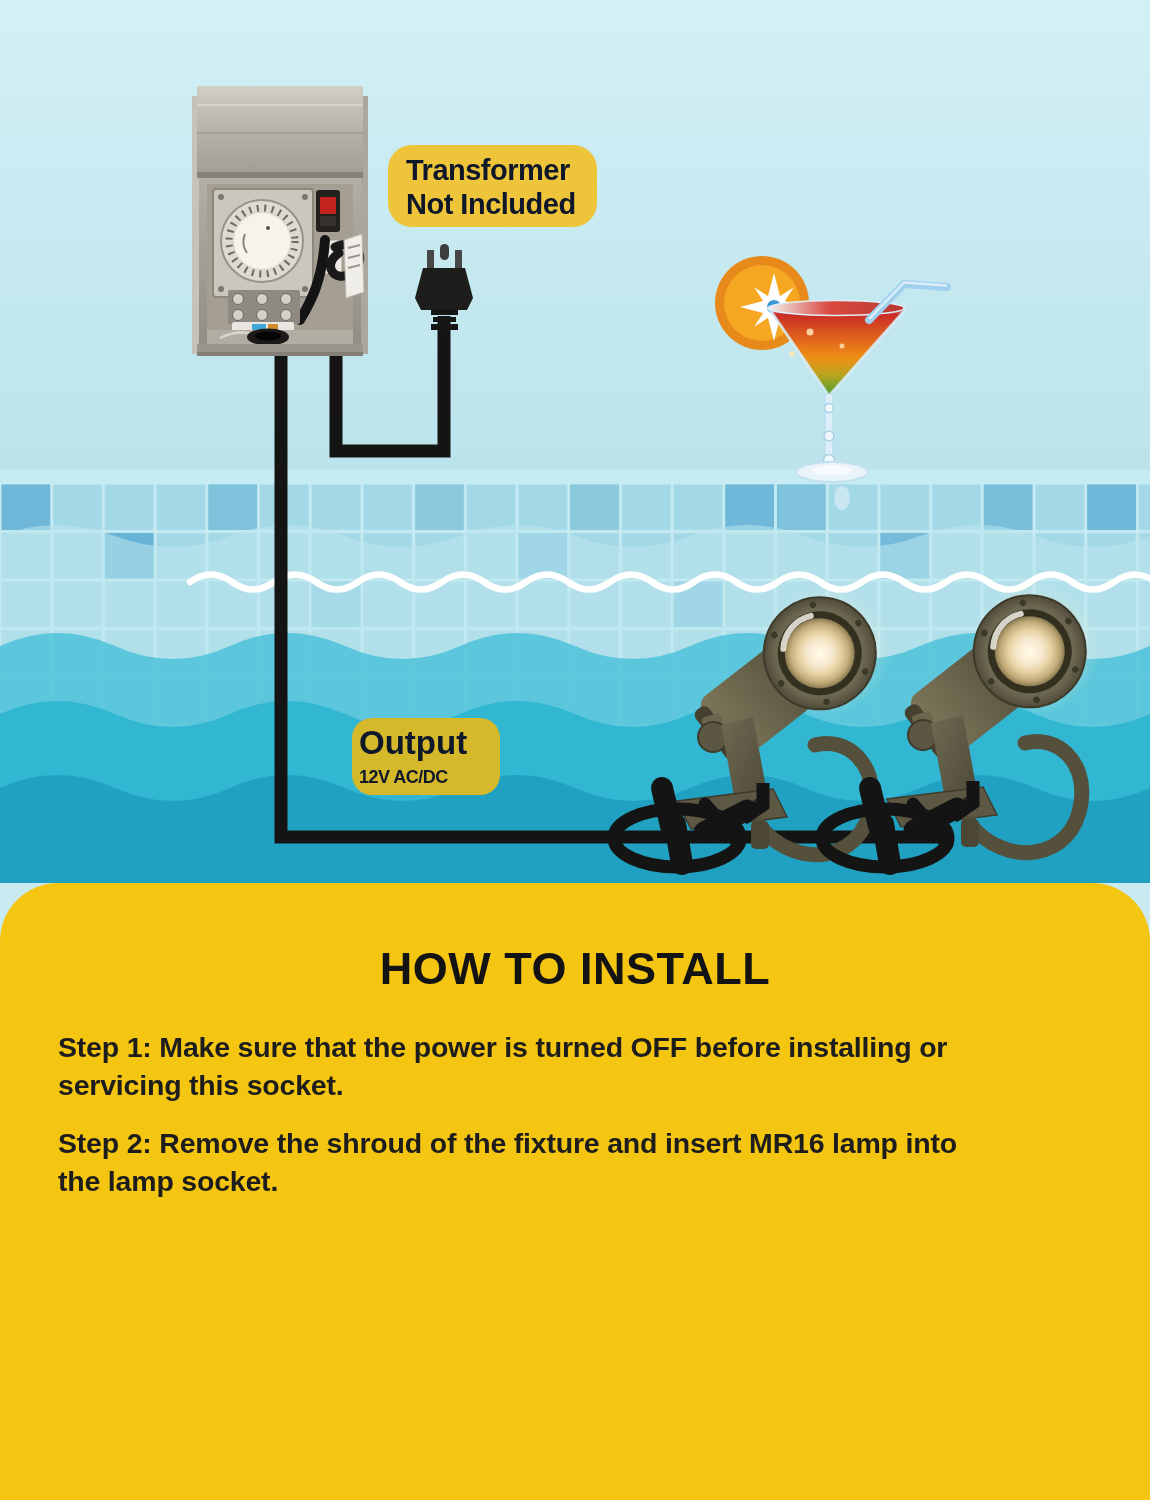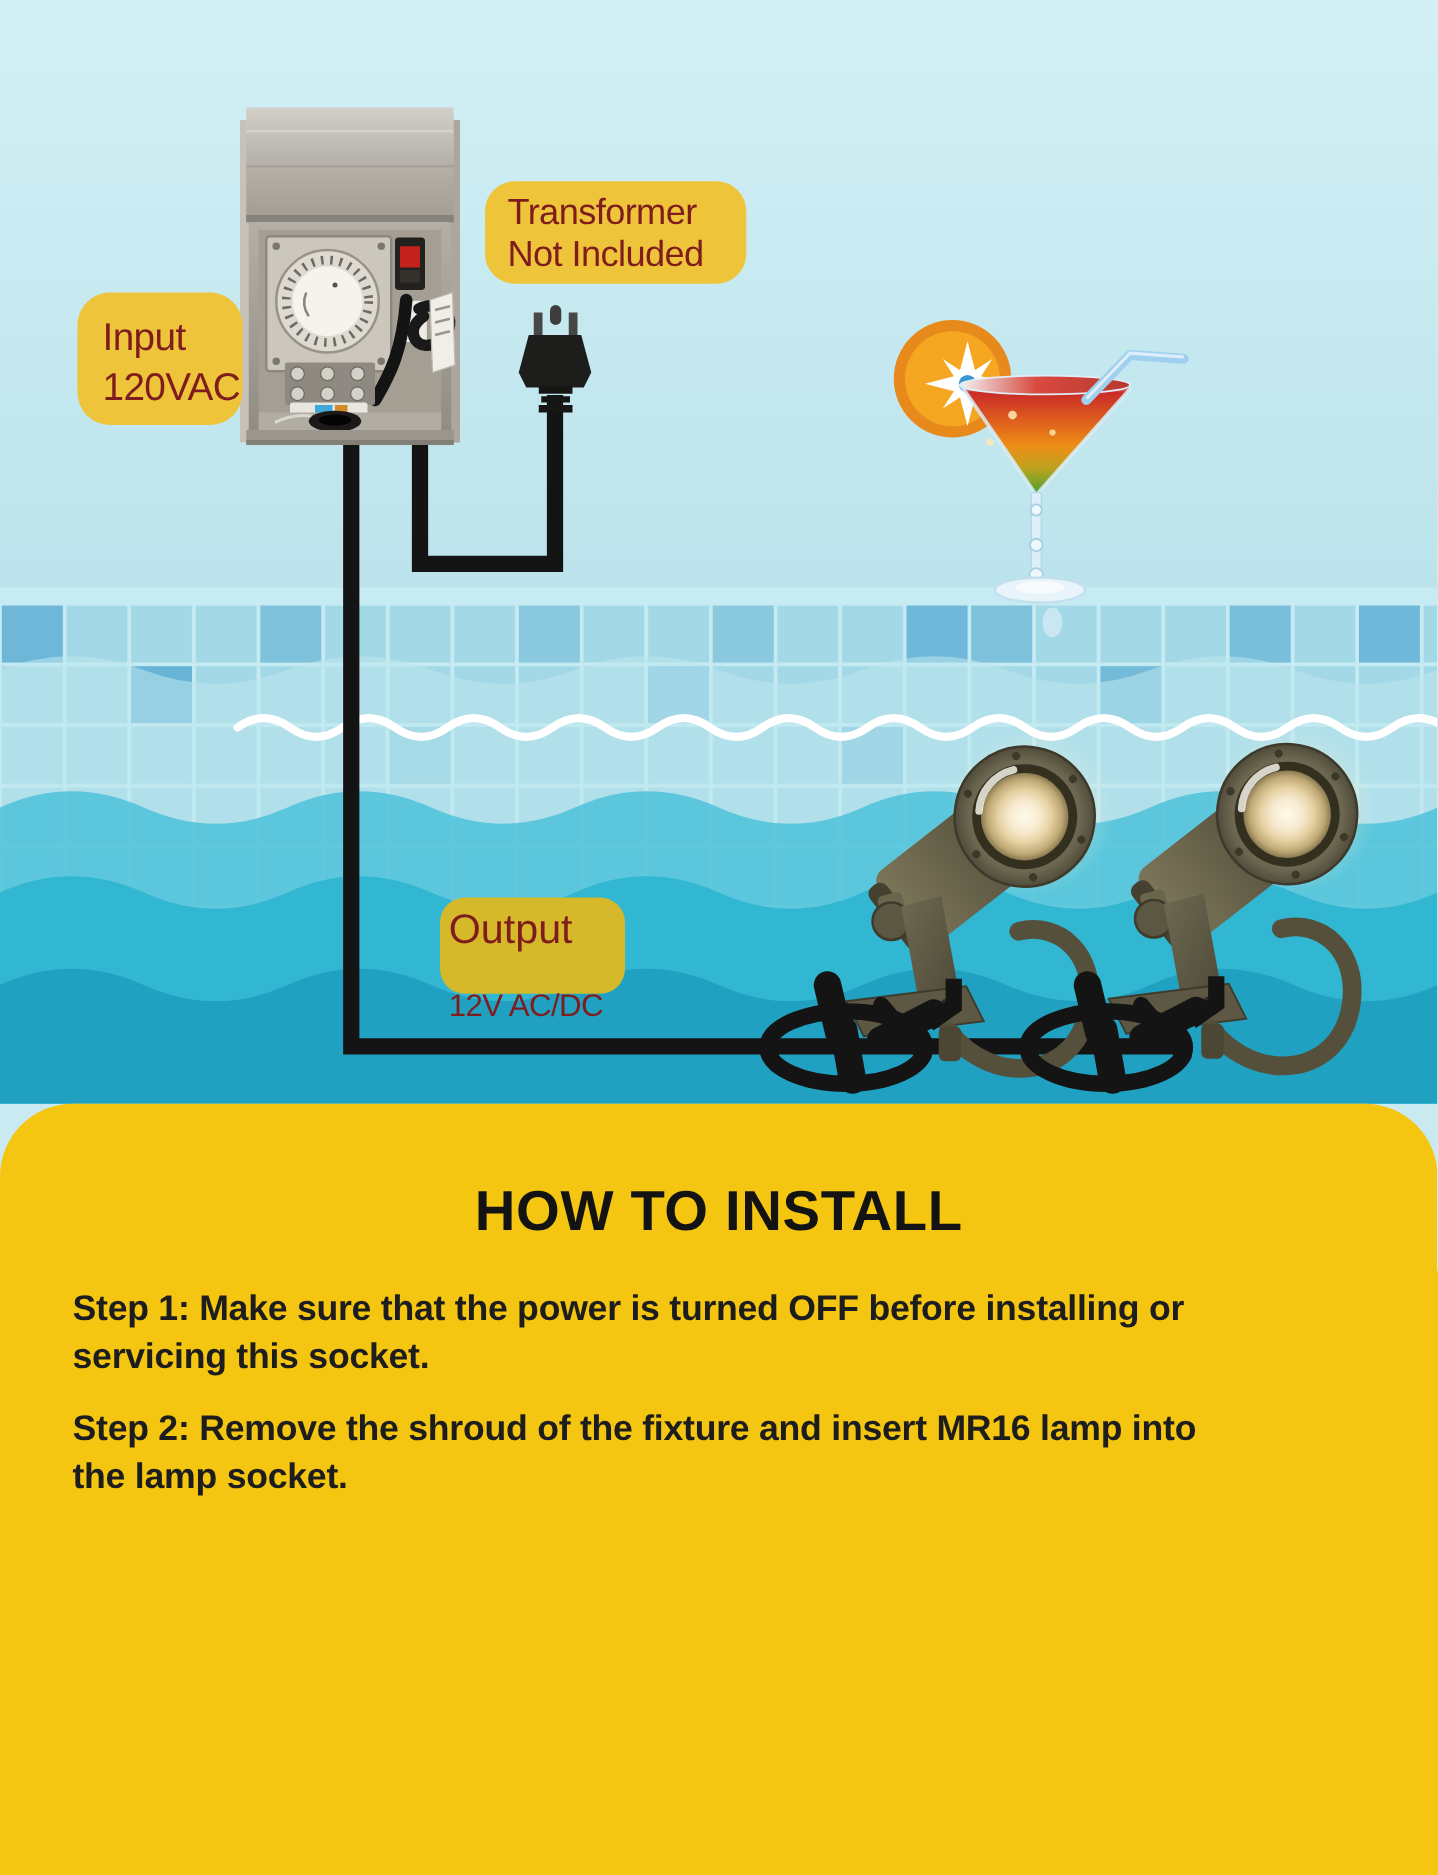--- a/index.html
+++ b/index.html
@@ -5,31 +5,31 @@
   html,body{margin:0;padding:0;background:#eee;}
   .canvas{
     position:relative;width:1150px;height:1500px;overflow:hidden;
     font-family:"Liberation Sans",sans-serif;background:#c9eaf1;
   }
   .sky{position:absolute;left:0;top:0;width:1150px;height:470px;
     background:linear-gradient(180deg,#d3f0f6 0%,#c6e9f0 55%,#bce3ec 100%);}
   .pool{position:absolute;left:0;top:470px;width:1150px;height:413px;}
   .scene{position:absolute;left:0;top:0;width:1150px;height:1500px;}
   
-  .bubble{position:absolute;background:#eec43a;color:#7f1d1d;font-weight:400;
+  .bubble{position:absolute;background:#eec43a;color:#0f172a;font-weight:700;
     border-radius:26px;box-sizing:border-box;}
   .bubble .l1,.bubble .l2{display:block;}
   .bubble-input{left:62px;top:234px;width:132px;height:106px;padding:16px 0 0 20px;
     font-size:31px;line-height:40px;letter-spacing:-0.5px;}
   .bubble-transformer{left:388px;top:145px;width:209px;height:82px;padding:8px 0 0 18px;
     font-size:29px;line-height:34px;letter-spacing:-0.5px;border-radius:24px;}
   .bubble-output{left:352px;top:718px;width:148px;height:77px;padding:6px 0 0 7px;
     background:#d5b92b;border-radius:20px;}
   .bubble-output .l1{font-size:33px;line-height:38px;}
-  .bubble-output .l2{font-size:25px;line-height:30px;letter-spacing:-0.5px;margin-top:28px;}
+  .bubble-output .l2{font-size:18px;line-height:30px;letter-spacing:-0.5px;}
   
   .panel{position:absolute;left:0;top:883px;width:1150px;height:617px;
     background:#f4c511;border-radius:58px 58px 0 0;}
   .panel h1{margin:60px 0 0;text-align:center;font-size:45px;line-height:52px;
     font-weight:700;color:#131313;letter-spacing:0.5px;}
   .steps{padding:0 58px;}
   .steps p{margin:20px 0 0;font-size:28.5px;line-height:38px;font-weight:700;
     color:#1d1d1d;white-space:pre-line;letter-spacing:-0.2px;}
   .steps p.first{margin-top:33px;}
 </style>
@@ -257,24 +257,20 @@
     <g>
       <path d="M763,783 v22 l-20,14" fill="none" stroke="#141414" stroke-width="13"></path>
       <path d="M747,810 L704,832" stroke="#141414" stroke-width="21" stroke-linecap="round"></path>
       <path d="M973,781 v22 l-20,14" fill="none" stroke="#141414" stroke-width="13"></path>
       <path d="M957,808 L914,830" stroke="#141414" stroke-width="21" stroke-linecap="round"></path>
       <use href="#coil" transform="translate(677,838)"></use>
       <use href="#coil" transform="translate(885,838)"></use>
     </g>
   </svg>
 
-  <div class="bubble bubble-input">
-    <span class="l1">Input</span>
-    <span class="l2">120VAC</span>
-  </div>
   <div class="bubble bubble-transformer">
     <span class="l1">Transformer</span>
     <span class="l2">Not Included</span>
   </div>
   <div class="bubble bubble-output">
     <span class="l1">Output</span>
     <span class="l2">12V AC/DC</span>
   </div>
 
   <div class="panel">

